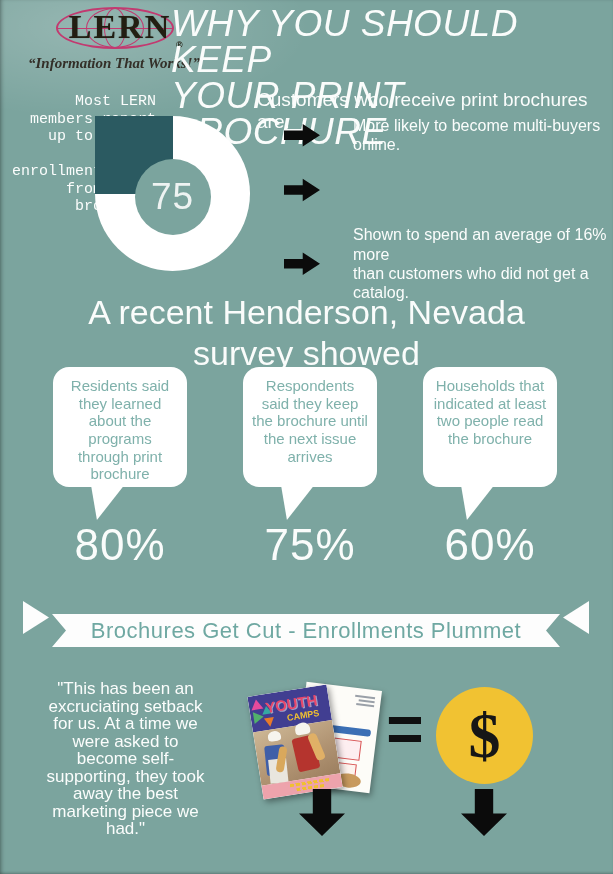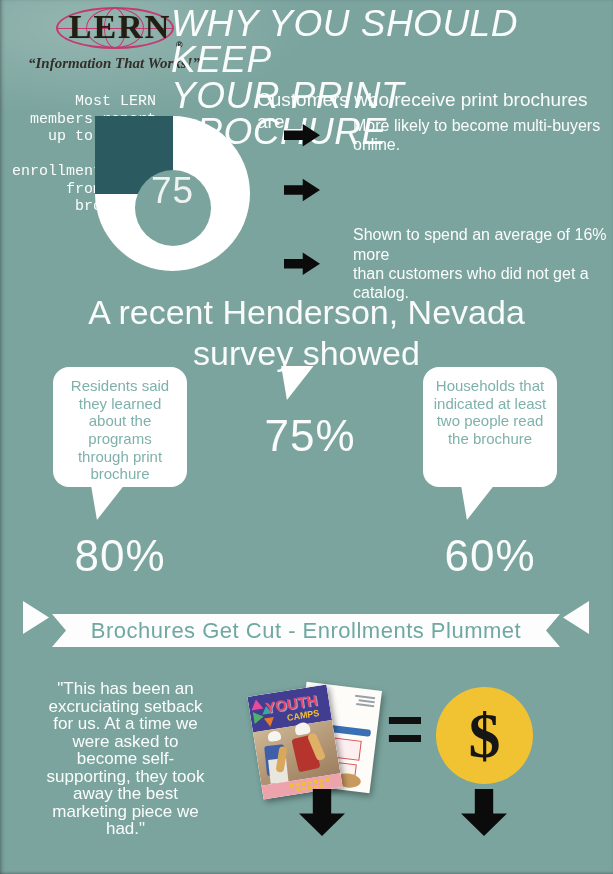--- a/index.html
+++ b/index.html
@@ -32,22 +32,22 @@
     font-size:15px; color:#332f28; white-space:nowrap; }
   .title { position:absolute; left:171px; top:6px; font-size:37px; line-height:36px;
     color:#fafcfb; letter-spacing:.5px; font-weight:400;font-style:italic; }
 
   
   .donut-caption { position:absolute; left:6px; top:93px; width:150px; text-align:right;
     font-size:15px; line-height:1.17; color:#fbfdfc;font-family:Liberation Mono, monospace; }
   .donut { position:absolute; left:95px; top:116px; width:155px; height:155px; }
   .donut-ring { position:absolute; inset:0; background:#fff; border-radius:50%; }
   .donut-seg { position:absolute; left:0; top:0; width:77.5px; height:77.5px; background:#2b5a61; }
-  .donut-hole { position:absolute; left:39.5px; top:54px; width:76px; height:76px;
-    border-radius:50%; background:#7ba49e; display:flex; justify-content:center; }
+  .donut-hole { position:absolute; left:39.5px; top:43px; width:76px; height:76px;
+    border-radius:50%; background:#7ba49e; display:flex; align-items:center; justify-content:center; }
   .donut-value { font-size:37px; color:#eef3f2; letter-spacing:1px; }
 
   .customers-heading { position:absolute; left:257px; top:89px; width:350px;
     font-size:19px; color:#fbfdfc; }
   .bullets { position:absolute; left:284px; top:116px; width:325px;
     display:flex; flex-direction:column; gap:23px; }
   .bullet-row { display:flex; align-items:center; gap:33px; }
   .bullet-arrow { flex:0 0 36px; width:36px; height:25px; background:#0b0b0b;
     clip-path:polygon(0 31%, 52% 31%, 52% 5%, 100% 50%, 52% 95%, 52% 69%, 0 69%); }
   .bullet-text { font-size:16px; line-height:1.2; color:#fbfdfc; }
@@ -55,21 +55,21 @@
   
   .survey-heading { position:absolute; left:0; top:292px; width:613px; text-align:center;
     font-size:34px; line-height:41px; color:#fafcfb; font-weight:400; }
   .bubble-col { position:absolute; top:367px; width:134px; display:flex; flex-direction:column; align-items:center; }
   .bubble-col.c1 { left:53px; } .bubble-col.c2 { left:243px; } .bubble-col.c3 { left:423px; }
   .bubble { width:134px; height:120px; background:#fff; border-radius:16px;
     padding:10px 3px; text-align:center; font-size:15px; line-height:1.18; color:#7fb1ab; }
   .bubble-tail { width:36px; height:34px; background:#fff; margin-top:-1px;
     align-self:flex-start; margin-left:36px;
     clip-path:polygon(6% 0, 96% 0, 22% 100%); }
-  .bubble-value { margin-top:11px; font-size:44px; color:#fafcfb; letter-spacing:1px; }
+  .bubble-value { margin-top:0; font-size:44px; color:#fafcfb; letter-spacing:1px; }
 
   
   .ribbon-band { position:absolute; left:52px; top:614px; width:508px; height:33px; background:#fdfdfd;
     clip-path:polygon(0 0, 100% 0, calc(100% - 14px) 50%, 100% 100%, 0 100%, 14px 50%);
     text-align:center; font-size:22px; line-height:33px; color:#6fa8a2; letter-spacing:.5px; }
   .ribbon-tri { position:absolute; top:601px; width:26px; height:33px; background:#fdfdfd; }
   .ribbon-tri.left { left:23px; clip-path:polygon(0 0, 100% 50%, 0 100%); }
   .ribbon-tri.right { left:563px; clip-path:polygon(100% 0, 0 50%, 100% 100%); }
 
   
@@ -177,20 +177,25 @@
     <div class="bubble preline">Residents said
 they learned
 about the
 programs
 through print
 brochure</div>
     <div class="bubble-tail"></div>
     <div class="bubble-value">80%</div>
   </div>
   <div class="bubble-col c2">
+    <div class="bubble preline">Respondents
+said they keep
+the brochure until
+the next issue
+arrives</div>
     <div class="bubble-tail"></div>
     <div class="bubble-value">75%</div>
   </div>
   <div class="bubble-col c3">
     <div class="bubble preline">Households that
 indicated at least
 two people read
 the brochure</div>
     <div class="bubble-tail"></div>
     <div class="bubble-value">60%</div>

